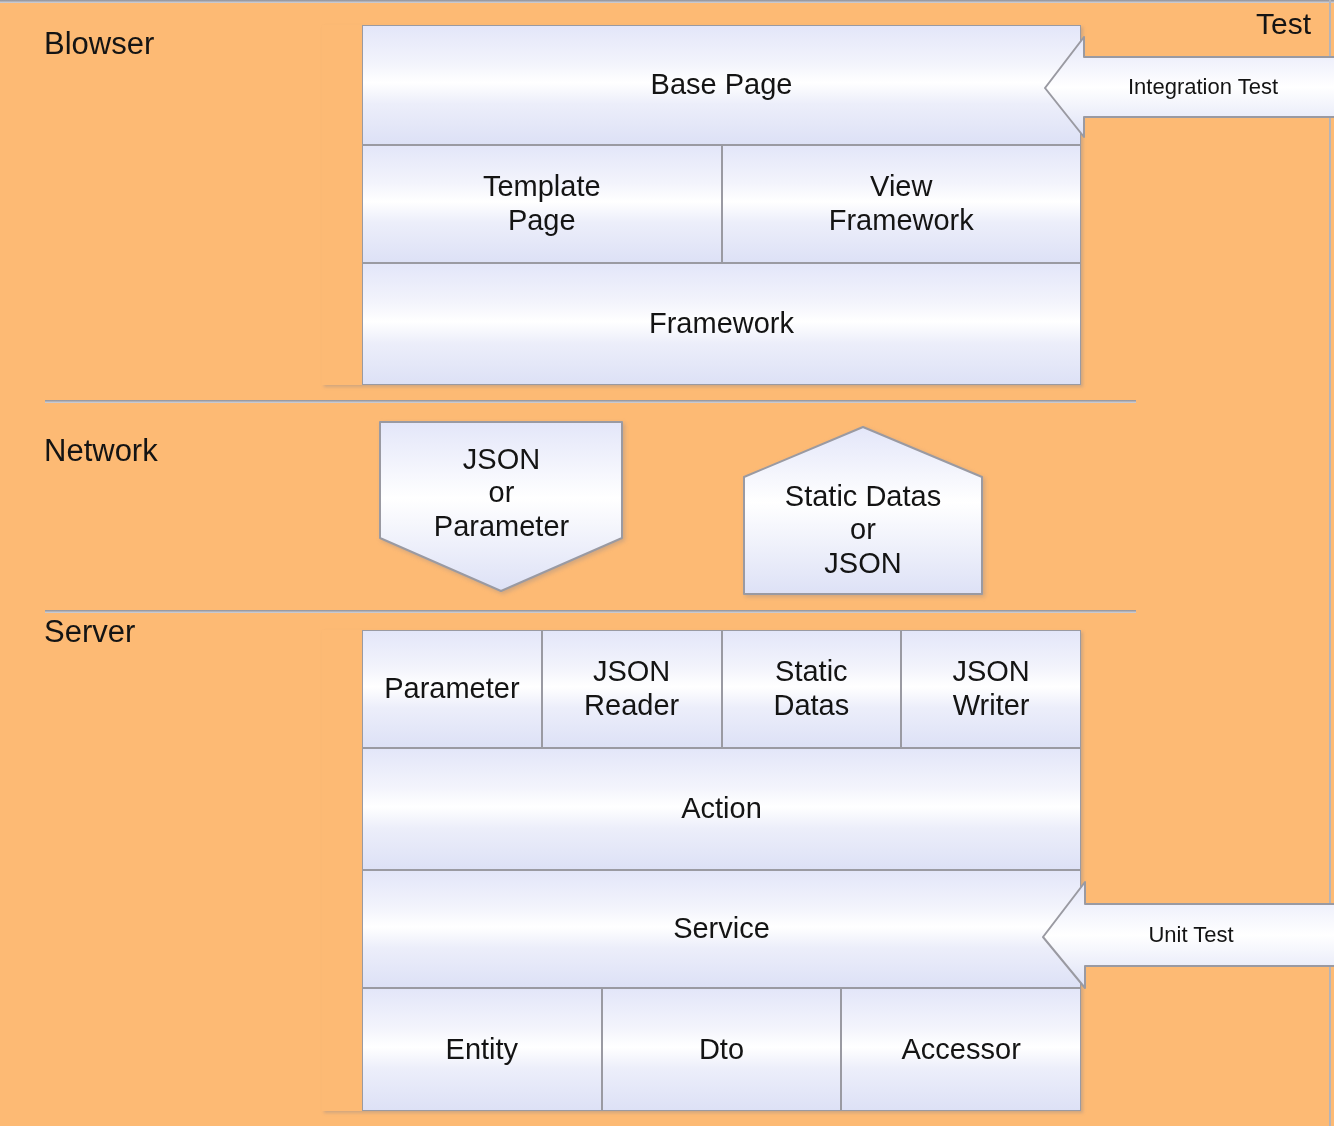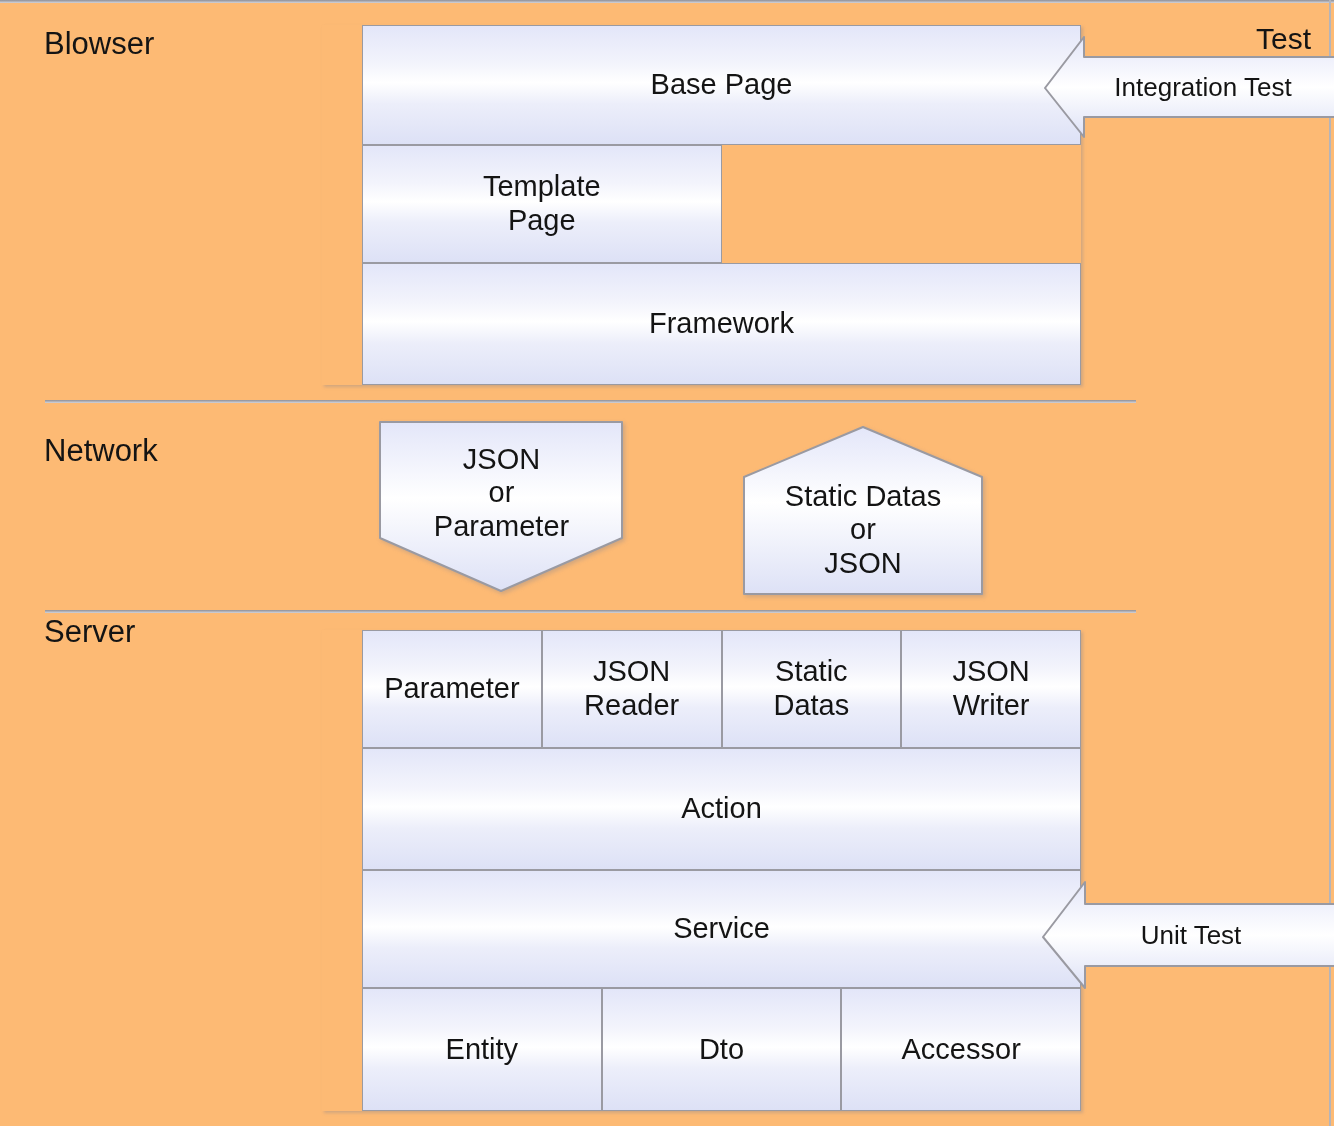--- a/index.html
+++ b/index.html
@@ -36,24 +36,24 @@
   .shape{position:absolute;}
   .shape svg{display:block;filter:drop-shadow(2px 2px 2px rgba(130,130,145,.35));}
   .shape-label{
     position:absolute;display:flex;align-items:center;justify-content:center;
     text-align:center;font-size:29px;line-height:1.16;white-space:pre-line;
   }
   .arrow{position:absolute;z-index:2;}
   .arrow svg{display:block;}
   .arrow-label{
     position:absolute;display:flex;align-items:center;justify-content:center;
-    font-size:26px;white-space:nowrap;
+    font-size:22px;white-space:nowrap;
   }
   .test-title{
-    position:absolute;top:22px;left:1256px;font-size:30px;white-space:nowrap;z-index:2;
+    position:absolute;top:7px;left:1256px;font-size:30px;white-space:nowrap;z-index:2;
   }
 </style>
 </head>
 <body>
 
 <div class="canvas">
 
   <div class="hline" style="left:0;top:0;width:1334px;"></div>
   <div class="vline" style="left:1329px;top:0;height:1126px;"></div>
 
@@ -61,20 +61,22 @@
   <div class="hline" style="left:45px;top:400px;width:1091px;"></div>
   <div class="layer-label" style="left:44px;top:406px;margin-top:28px;">Network</div>
   <div class="hline" style="left:45px;top:610px;width:1091px;"></div>
   <div class="layer-label" style="left:44px;top:615px;">Server</div>
 
   <div class="stack" style="left:322px;top:25px;width:719px;height:360px;grid-template-rows:120px 118px 1fr;">
     <div class="cell">Base Page</div>
     <div class="subrow" style="grid-template-columns:1fr 1fr;">
       <div class="cell">Template
 Page</div>
+      <div class="cell">View
+Framework</div>
     </div>
     <div class="cell">Framework</div>
   </div>
 
   <div class="shape" style="left:379px;top:421px;width:245px;height:172px;">
     <svg width="245" height="172" viewBox="0 0 245 172">
       <defs>
         <linearGradient id="gradV1" x1="0" y1="0" x2="0" y2="1">
           <stop offset="0" style="stop-color:var(--fill-top)"></stop>
           <stop offset="0.45" style="stop-color:var(--fill-middle)"></stop>

